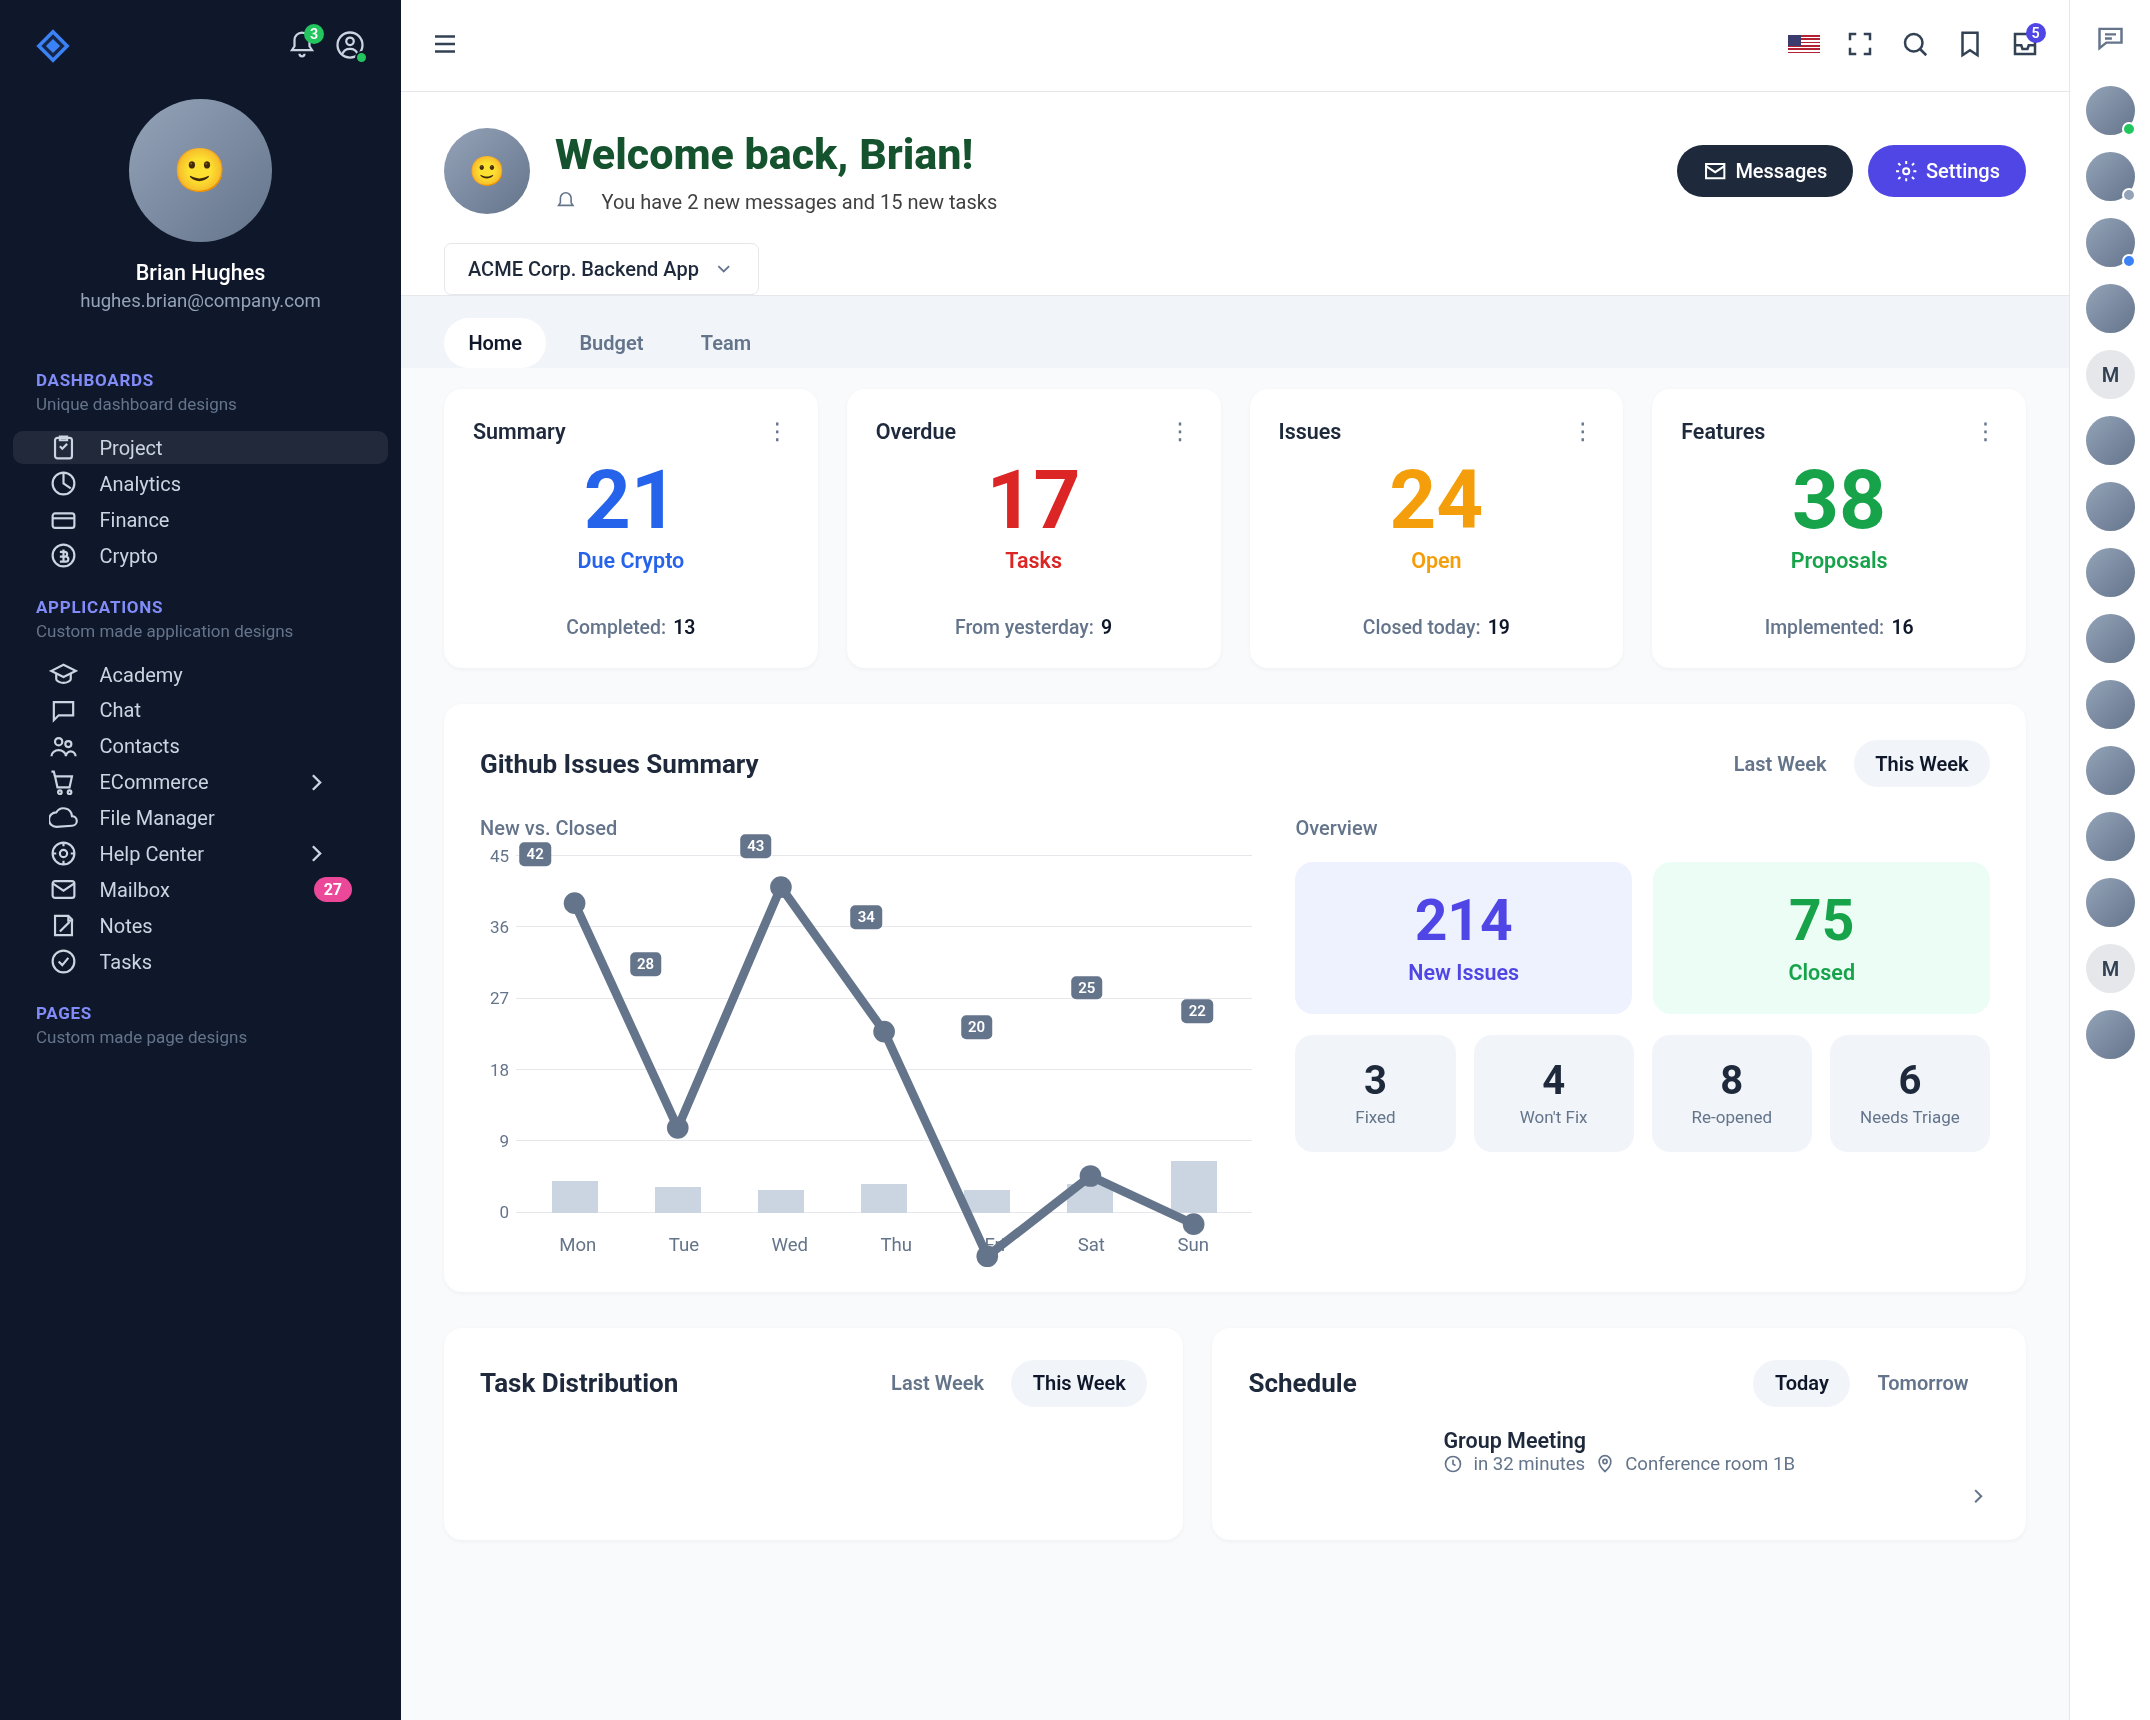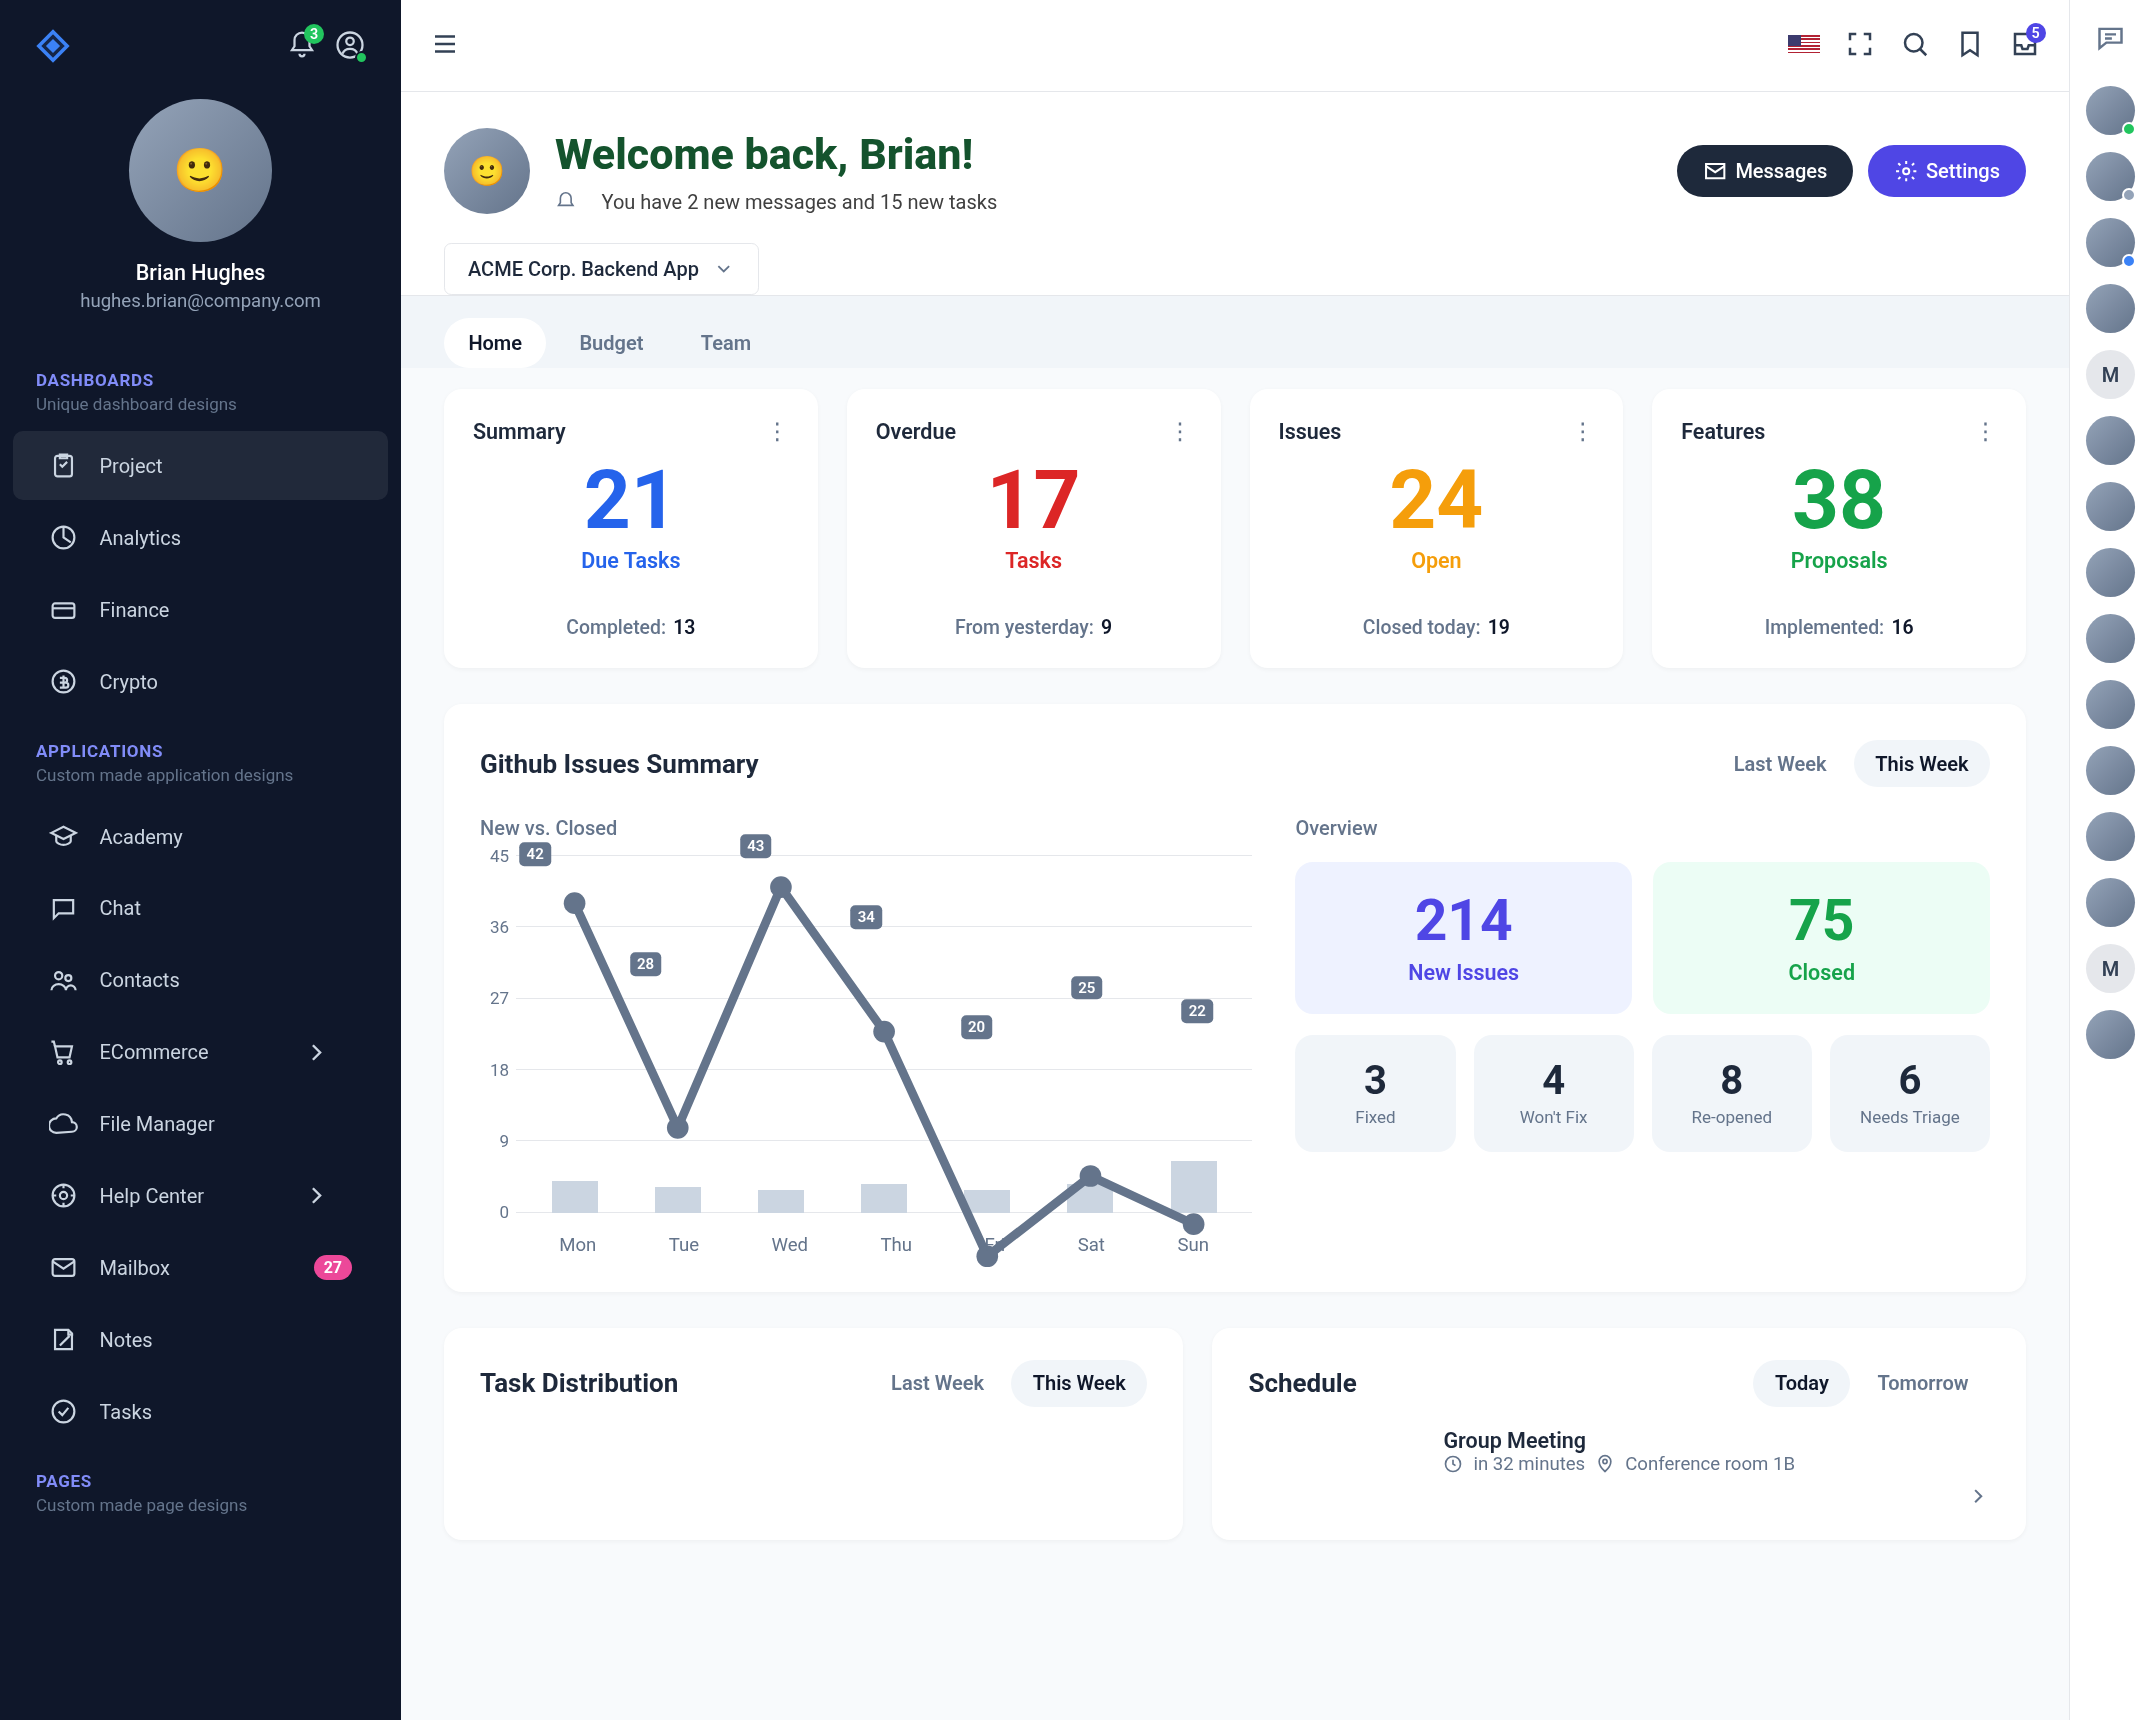--- a/index.html
+++ b/index.html
@@ -12,21 +12,21 @@
 .icon-btn { position: relative; cursor: pointer; color: #cbd5e1; }
 .icon-btn svg { width: 30px; height: 30px; }
 .bell-badge { position: absolute; top: -5.7px; right: -7.2px; background: #22c55e; color: #fff; font-size: 14.3px; font-weight: 600; border-radius: 716px; min-width: 20px; height: 20px; display: flex; align-items: center; justify-content: center; }
 .avatar-dot { position: absolute; bottom: -1.4px; right: -2.9px; width: 13px; height: 13px; background: #22c55e; border: 2.2px solid #0f172a; border-radius: 50%; }
 .profile { text-align: center; padding: 14.3px 0 36px; }
 .profile-img { width: 143px; height: 143px; border-radius: 50%; background: linear-gradient(135deg,#94a3b8,#64748b); margin: 0 auto 18px; display:flex; align-items:center; justify-content:center; font-size:43px; color:#e2e8f0; }
 .profile-name { color: #fff; font-size: 21.5px; font-weight: 500; margin-bottom: 5.7px; }
 .profile-email { color: #94a3b8; font-size: 18.6px; }
 .section-title { padding: 21.5px 36px 4.3px; color: #818cf8; font-size: 17px; font-weight: 700; letter-spacing: 0.7px; }
 .section-sub { padding: 0 36px 14.3px; color: #64748b; font-size: 17px; }
-.nav-item { display: flex; align-items: center; padding: 20px 36px; font-size: 20px; color: #cbd5e1; cursor: pointer; margin: 2.9px 13px; border-radius: 10px; position: relative; }
+.nav-item { display: flex; align-items: center; padding: 2px 36px; font-size: 20px; color: #cbd5e1; cursor: pointer; margin: 2.9px 13px; border-radius: 10px; position: relative; }
 .nav-item.active { background: rgba(255,255,255,0.08); }
 .nav-item svg { width: 29px; height: 29px; margin-right: 21.5px; flex-shrink: 0; }
 .nav-chevron { margin-left: auto; width: 21.5px; height: 21.5px; }
 .nav-badge { margin-left: auto; background: #ec4899; color: #fff; font-size: 16px; font-weight: 700; padding: 2.9px 10px; border-radius: 716px; }
 .main { flex: 1; display: flex; flex-direction: column; overflow: hidden; }
 .topbar { height: 92px; background: #fff; border-bottom: 0.7px solid #e5e7eb; display: flex; align-items: center; padding: 0 29px; }
 .topbar-left { display:flex; align-items:center; }
 .topbar-right { margin-left:auto; display:flex; align-items:center; gap:25px; }
 .topbar .icon-btn svg { color:#334155; }
 .topbar-badge { position:absolute; top:-5.7px; right:-5.7px; background:#4f46e5; color:#fff; font-size:14.3px; font-weight:600; border-radius:716px; min-width:20px; height:20px; display:flex; align-items:center; justify-content:center; }
@@ -328,21 +328,21 @@
       </div>
     </div>
 
     <div class="cards-row" id="stat-cards">
         <div class="stat-card c-blue">
           <div class="stat-head">
             <div class="stat-title">Summary</div>
             <div class="dots">⋮</div>
           </div>
           <div class="stat-val">21</div>
-          <div class="stat-label">Due Tasks</div>
+          <div class="stat-label">Due Crypto</div>
           <div class="stat-foot">Completed:<b>13</b></div>
         </div>
         <div class="stat-card c-red">
           <div class="stat-head">
             <div class="stat-title">Overdue</div>
             <div class="dots">⋮</div>
           </div>
           <div class="stat-val">17</div>
           <div class="stat-label">Tasks</div>
           <div class="stat-foot">From yesterday:<b>9</b></div>

